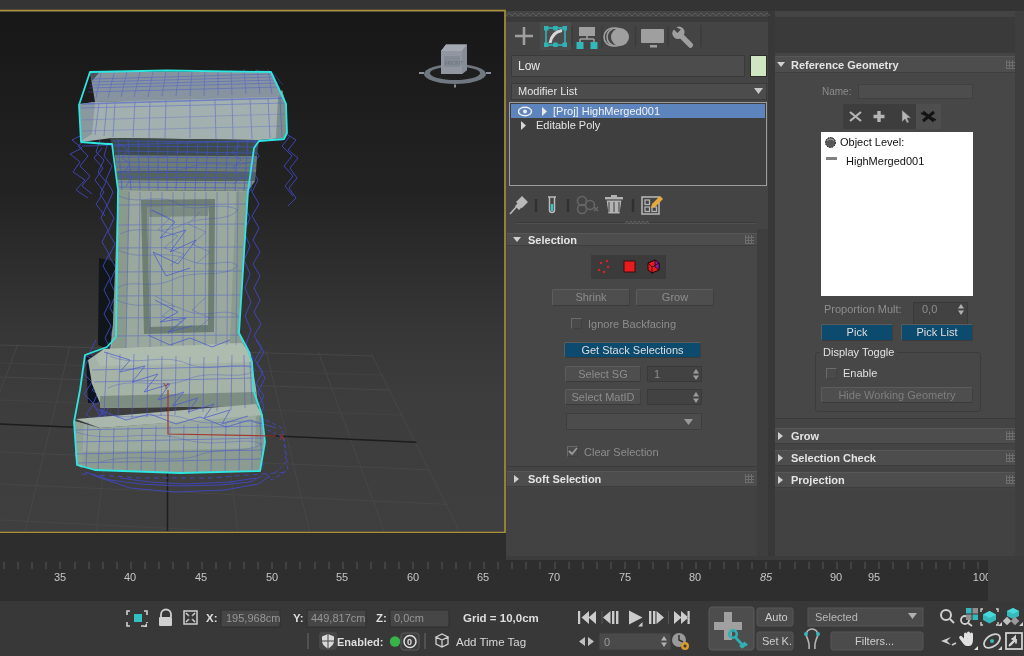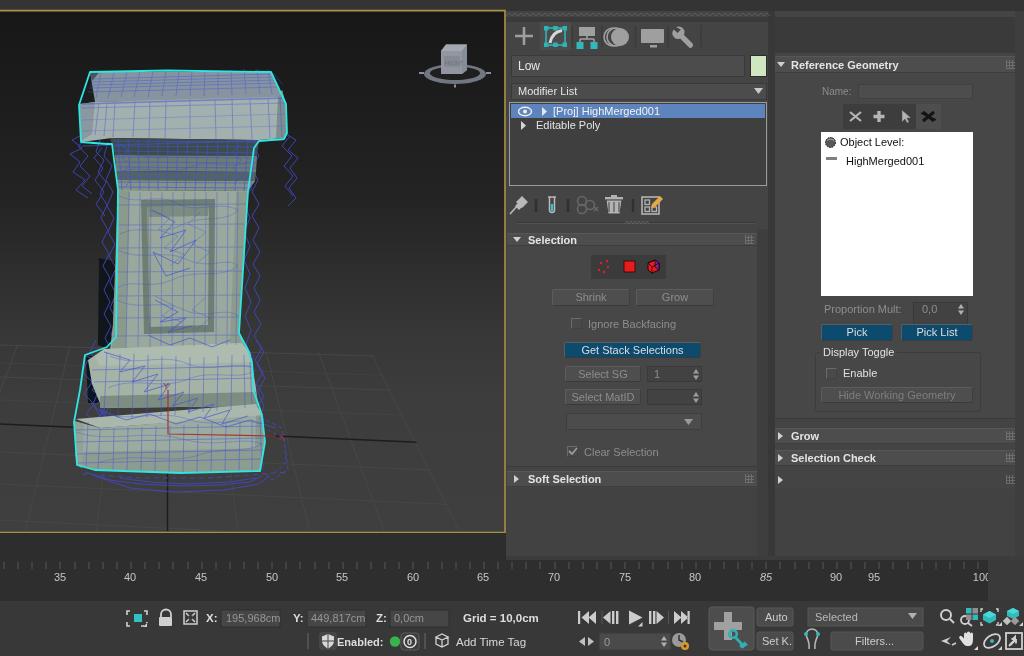--- a/index.html
+++ b/index.html
@@ -492,20 +492,21 @@
 <div class="hdr" style="left:7px;top:428px;width:240px;height:16px;line-height:15px;"><span style="margin-left:16px;">Grow</span></div>
 <svg class="abs" style="left:10px;top:432px;" width="6" height="9">
       <polygon points="0,0 0,8 5,4" fill="#d0d0d0"></polygon>
     </svg>
 <div class="grip" style="left:238px;top:431px;"></div>
 <div class="hdr" style="left:7px;top:450px;width:240px;height:16px;line-height:15px;"><span style="margin-left:16px;">Selection Check</span></div>
 <svg class="abs" style="left:10px;top:454px;" width="6" height="9">
       <polygon points="0,0 0,8 5,4" fill="#d0d0d0"></polygon>
     </svg>
 <div class="grip" style="left:238px;top:453px;"></div>
+<div class="hdr" style="left:7px;top:472px;width:240px;height:16px;line-height:15px;"><span style="margin-left:16px;">Projection</span></div>
 <svg class="abs" style="left:10px;top:476px;" width="6" height="9">
       <polygon points="0,0 0,8 5,4" fill="#d0d0d0"></polygon>
     </svg>
 <div class="grip" style="left:238px;top:475px;"></div>
 <div class="abs" style="left:7px;top:489px;width:240px;height:67px;background:#424242;"></div>
 <div class="abs" style="left:247px;top:11px;width:9px;height:545px;background:#3e3e3e;"></div>
 </div>
 
 <svg class="abs" style="left:506px;top:11px;" width="518" height="7" viewBox="0 0 518 7">
 <path d="M0,5 l3,-3 3,3 3,-3 3,3 3,-3 3,3 3,-3 3,3 3,-3 3,3 3,-3 3,3 3,-3 3,3 3,-3 3,3 3,-3 3,3 3,-3 3,3 3,-3 3,3 3,-3 3,3 3,-3 3,3 3,-3 3,3 3,-3 3,3 3,-3 3,3 3,-3 3,3 3,-3 3,3 3,-3 3,3 3,-3 3,3 3,-3 3,3 3,-3 3,3 3,-3 3,3 3,-3 3,3 3,-3 3,3 3,-3 3,3 3,-3 3,3 3,-3 3,3 3,-3 3,3 3,-3 3,3 3,-3 3,3 3,-3 3,3 3,-3 3,3 3,-3 3,3 3,-3 3,3 3,-3 3,3 3,-3 3,3 3,-3 3,3 3,-3 3,3 3,-3 3,3 3,-3 3,3 3,-3 3,3 3,-3 3,3 3,-3 3,3" stroke="#5c5c5c" stroke-width="1" fill="none"></path>

